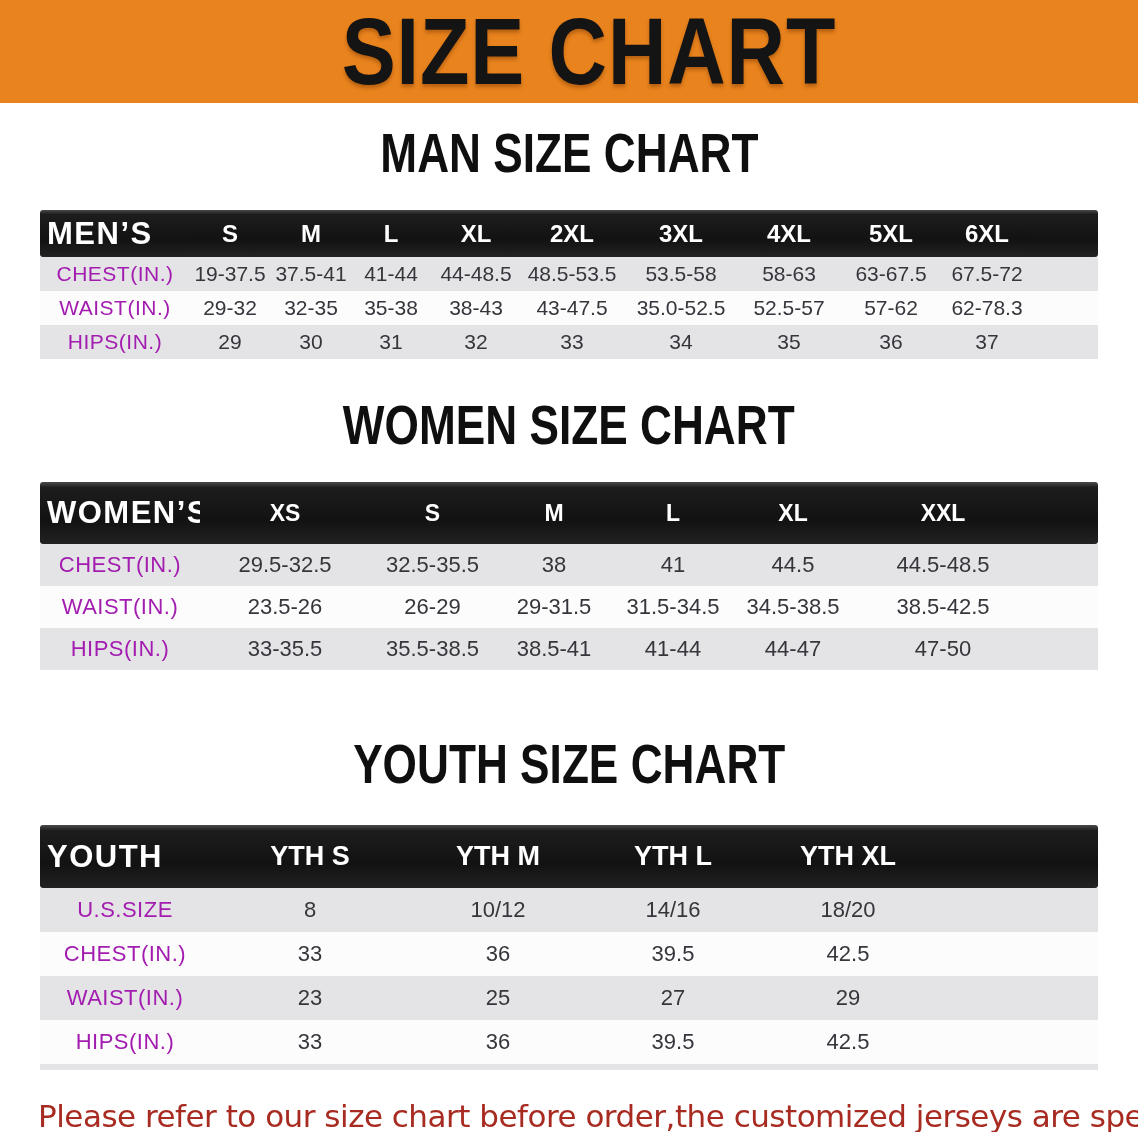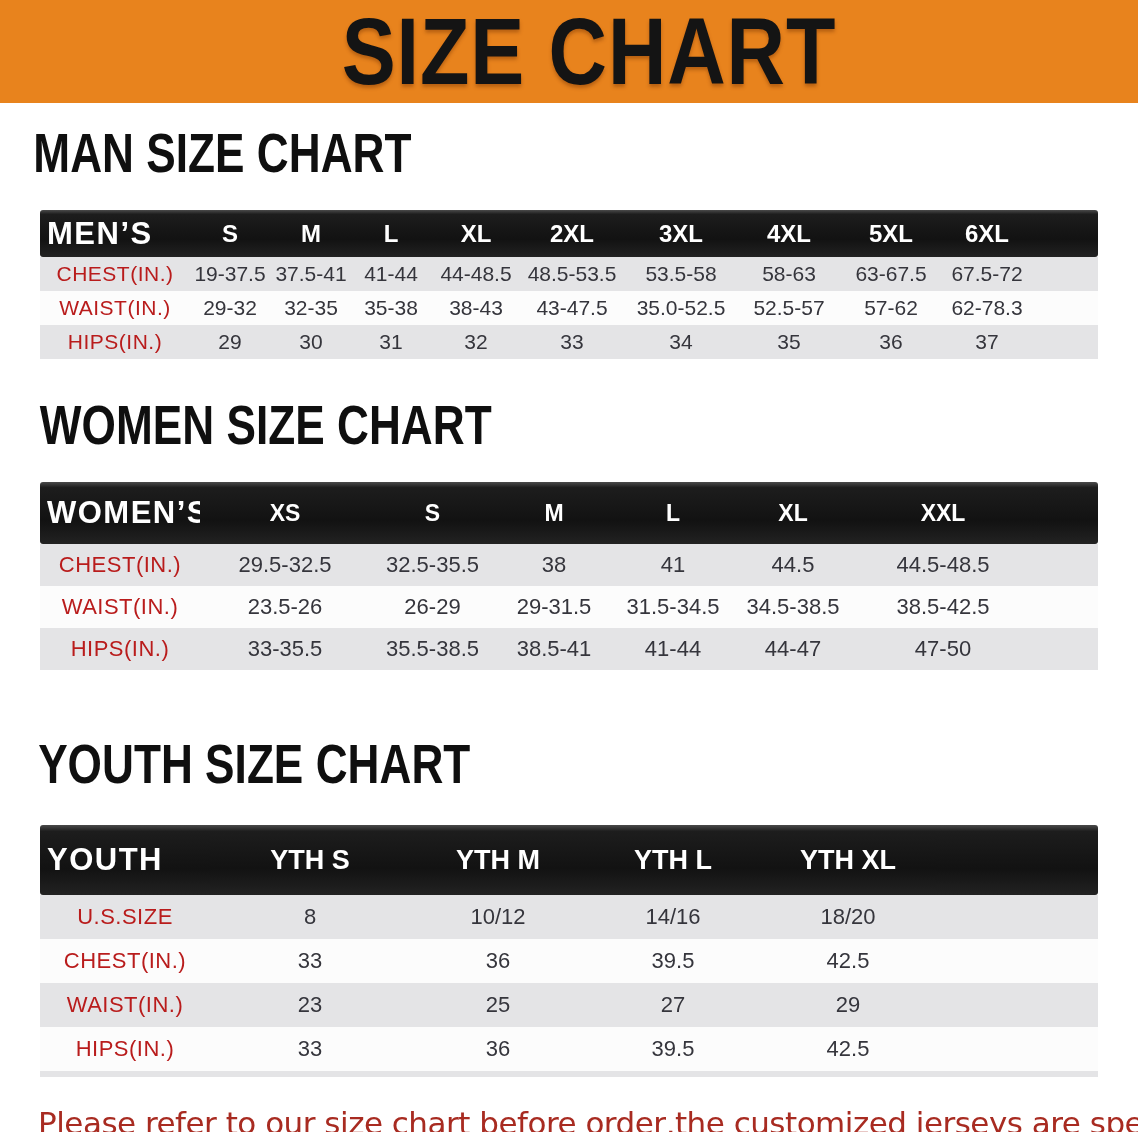--- a/index.html
+++ b/index.html
@@ -11,52 +11,52 @@
   .banner {
     width:1138px; height:103px; background:#E8831D;
     display:flex; align-items:center; justify-content:center;padding-left:20px;
   }
   .banner-title {
     display:inline-block; font-size:92px; font-weight:bold; color:#141414;
     letter-spacing:1px; transform:scale(0.88,1.03); white-space:nowrap;
     text-shadow:0 3px 4px rgba(110,45,0,0.40);
   }
   
-  .sec-head { text-align:left; line-height:60px; }
+  .sec-head { text-align:center; line-height:60px; }
   .sec-head span {
     display:inline-block; font-size:52px; font-weight:bold; color:#0f0f0f;
     transform:scale(0.85,1.05); white-space:nowrap;
   }
   .sec-head.man   { margin:20px 0 14px 0; }
   .sec-head.women { margin:36px 0 14px 0; }
   .sec-head.youth { margin:64px 0 18px 0; }
   
   table.size-table {
     width:1058px; margin:0 0 0 40px; border-collapse:collapse; table-layout:fixed;
   }
   table.size-table thead th {
     background-image:linear-gradient(180deg,#4a4a4a 0,#1d1d1d 9%,#121212 62%,#222222 100%);
     background-color:#161616; color:#ffffff; font-weight:bold; text-align:center;
     padding:0; overflow:hidden; white-space:nowrap;
   }
   table.size-table thead th:first-child { border-radius:3px 0 0 3px; }
   table.size-table thead th:last-child  { border-radius:0 3px 3px 0; }
   .men   thead th { height:47px; font-size:24px; }
   .women thead th { height:62px; font-size:23px; }
-  .youth thead th { height:70px; font-size:27px; }
+  .youth thead th { height:63px; font-size:27px; }
   table.size-table th.corner {
     text-align:left; padding-left:7px; font-size:31px; letter-spacing:1.5px;
   }
   table.size-table tbody td {
     text-align:center; color:#35353c; padding:0; overflow:hidden; white-space:nowrap;
   }
   .men   tbody td { height:34px; font-size:21px; }
   .women tbody td { height:42px; font-size:22px; }
   .youth tbody td { height:44px; font-size:22px;margin-top:40px; }
-  table.size-table tbody td.label { color:#b91c1c; letter-spacing:0.5px;text-align:center; }
+  table.size-table tbody td.label { color:#a21caf; letter-spacing:0.5px;text-align:center; }
   table.size-table tbody tr:nth-child(odd)  { background:#E4E4E6; }
   table.size-table tbody tr:nth-child(even) { background:#FCFCFC; }
   .bottom-strip { width:1058px; height:6px; margin-left:40px; background:#E4E4E6; }
   
   .footer {
     margin-top:22px; padding-left:38px;
     font-family:"DejaVu Sans", sans-serif;
     font-size:31px; line-height:49px; color:#A82B21; letter-spacing:-0.5px;
   }
   .footer .line { white-space:nowrap; }

